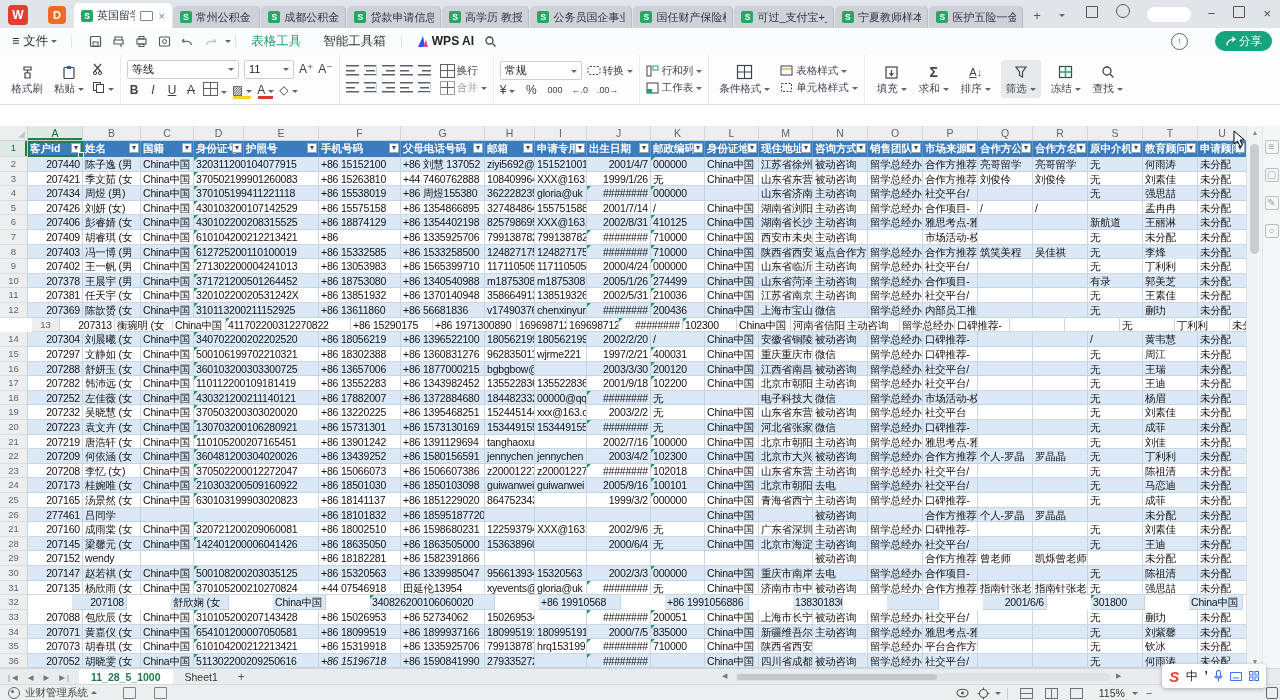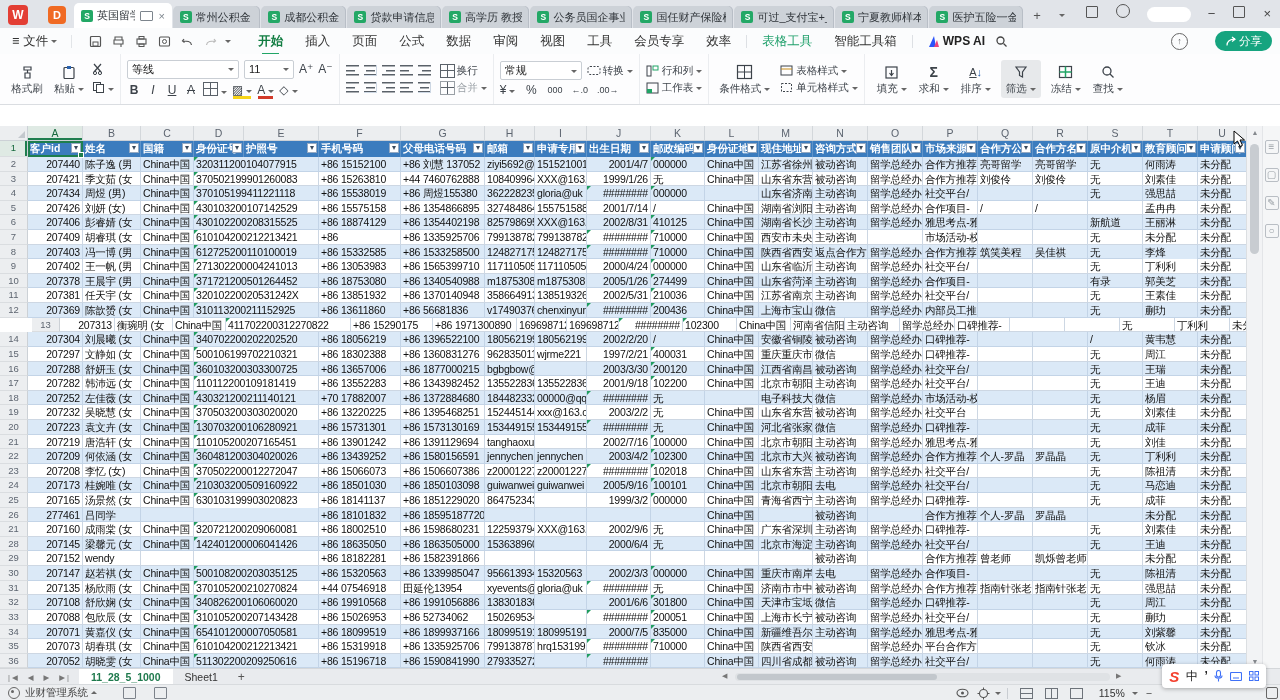--- a/index.html
+++ b/index.html
@@ -221,32 +221,20 @@
           <circle cx="6.5" cy="6.5" r="2" fill="none" stroke="#555"></circle>
         </svg>
       <svg width="13" height="13" viewBox="0 0 13 13">
           <path d="M3 4 L1.5 6 L3.5 7.5 M2 6 C6 6 10 6 10.5 10" fill="none" stroke="#555" stroke-width="1.2"></path>
         </svg>
       <svg width="13" height="13" viewBox="0 0 13 13">
           <path d="M10 4 L11.5 6 L9.5 7.5 M11 6 C7 6 3 6 2.5 10" fill="none" stroke="#bbb" stroke-width="1.2"></path>
         </svg>
       <span class="cdn"></span>
     </div>
-    <div id="menu-items">
-        <span class="mi active">开始</span>
-        <span class="mi">插入</span>
-        <span class="mi">页面</span>
-        <span class="mi">公式</span>
-        <span class="mi">数据</span>
-        <span class="mi">审阅</span>
-        <span class="mi">视图</span>
-        <span class="mi">工具</span>
-        <span class="mi">会员专享</span>
-        <span class="mi">效率</span>
-      </div>
     <span class="msep"></span>
     <span class="mi tool">表格工具</span>
     <span class="mi">智能工具箱</span>
     <span class="msep"></span>
     <span class="ai">
       <svg width="13" height="13" viewBox="0 0 13 13" style="margin-right:3px">
           <polygon points="2,12 7,1 9,12" fill="#2b53fa"></polygon>
           <polygon points="7,12 10,5 12,12" fill="#e9437e"></polygon>
         </svg>
       <span>WPS AI</span>
@@ -896,21 +884,21 @@
           <div class="c" style="width: 55px; height: 14.62px; line-height: 14px;">无</div>
           <div class="c" style="width: 55px; height: 14.62px; line-height: 14px;">王迪</div>
           <div class="c" style="width: 49px; height: 14.62px; line-height: 14px;">未分配</div>
         </div>
         <div class="srow drow band" style="height: 14.62px;">
           <div class="gut" style="line-height: 14.62px;">18</div>
           <div class="c r" style="width: 55px; height: 14.62px; line-height: 14px;">207252</div>
           <div class="c" style="width: 58px; height: 14.62px; line-height: 14px;">左佳薇 (女</div>
           <div class="c" style="width: 53px; height: 14.62px; line-height: 14px;">China中国</div>
           <div class="c tri" style="width: 125px; height: 14.62px; line-height: 14px;">430321200211140121</div>
-          <div class="c" style="width: 82px; height: 14.62px; line-height: 14px;">+70 17882007</div>
+          <div class="c" style="width: 82px; height: 14.62px; line-height: 14px;">+86 17882007</div>
           <div class="c" style="width: 84px; height: 14.62px; line-height: 14px;">+86 1372884680</div>
           <div class="c" style="width: 50px; height: 14.62px; line-height: 14px;">184482332</div>
           <div class="c" style="width: 52px; height: 14.62px; line-height: 14px;">00000@qq</div>
           <div class="c r tri" style="width: 64px; height: 14.62px; line-height: 14px;">########</div>
           <div class="c" style="width: 54px; height: 14.62px; line-height: 14px;">无</div>
           <div class="c" style="width: 54px; height: 14.62px; line-height: 14px;"></div>
           <div class="c" style="width: 54px; height: 14.62px; line-height: 14px;">电子科技大</div>
           <div class="c" style="width: 55px; height: 14.62px; line-height: 14px;">微信</div>
           <div class="c" style="width: 55px; height: 14.62px; line-height: 14px;">留学总经办</div>
           <div class="c" style="width: 55px; height: 14.62px; line-height: 14px;">市场活动-校</div>
@@ -1212,21 +1200,21 @@
           <div class="c" style="width: 54px; height: 14.62px; line-height: 14px;">济南市市中</div>
           <div class="c" style="width: 55px; height: 14.62px; line-height: 14px;">被动咨询</div>
           <div class="c" style="width: 55px; height: 14.62px; line-height: 14px;">留学总经办</div>
           <div class="c" style="width: 55px; height: 14.62px; line-height: 14px;">合作方推荐</div>
           <div class="c" style="width: 55px; height: 14.62px; line-height: 14px;">指南针张老师</div>
           <div class="c" style="width: 55px; height: 14.62px; line-height: 14px;">指南针张老师</div>
           <div class="c" style="width: 55px; height: 14.62px; line-height: 14px;">无</div>
           <div class="c" style="width: 55px; height: 14.62px; line-height: 14px;">强思喆</div>
           <div class="c" style="width: 49px; height: 14.62px; line-height: 14px;">未分配</div>
         </div>
-        <div class="srow drow band" style="height: 14.62px;">
+        <div class="srow drow band" style="height: 14.62px; gap: 44px;">
           <div class="gut" style="line-height: 14.62px;">32</div>
           <div class="c r" style="width: 55px; height: 14.62px; line-height: 14px;">207108</div>
           <div class="c" style="width: 58px; height: 14.62px; line-height: 14px;">舒欣娴 (女</div>
           <div class="c" style="width: 53px; height: 14.62px; line-height: 14px;">China中国</div>
           <div class="c tri" style="width: 125px; height: 14.62px; line-height: 14px;">340826200106060020</div>
           <div class="c" style="width: 82px; height: 14.62px; line-height: 14px;">+86 19910568</div>
           <div class="c" style="width: 84px; height: 14.62px; line-height: 14px;">+86 1991056886</div>
           <div class="c" style="width: 50px; height: 14.62px; line-height: 14px;">138301836</div>
           <div class="c" style="width: 52px; height: 14.62px; line-height: 14px;"></div>
           <div class="c r" style="width: 64px; height: 14.62px; line-height: 14px;">2001/6/6</div>
@@ -1310,21 +1298,21 @@
           <div class="c" style="width: 55px; height: 14.62px; line-height: 14px;">无</div>
           <div class="c" style="width: 55px; height: 14.62px; line-height: 14px;">钦冰</div>
           <div class="c" style="width: 49px; height: 14.62px; line-height: 14px;">未分配</div>
         </div>
         <div class="srow drow band" style="height: 14.62px;">
           <div class="gut" style="line-height: 14.62px;">36</div>
           <div class="c r" style="width: 55px; height: 14.62px; line-height: 14px;">207052</div>
           <div class="c" style="width: 58px; height: 14.62px; line-height: 14px;">胡晓雯 (女</div>
           <div class="c" style="width: 53px; height: 14.62px; line-height: 14px;">China中国</div>
           <div class="c tri" style="width: 125px; height: 14.62px; line-height: 14px;">511302200209250616</div>
-          <div class="c" style="width: 82px; height: 14.62px; line-height: 14px;">+86 15196718</div>
+          <div class="c" style="width: 82px; height: 14.62px; line-height: 14px; font-style: italic;">+86 15196718</div>
           <div class="c" style="width: 84px; height: 14.62px; line-height: 14px;">+86 1590841990</div>
           <div class="c" style="width: 50px; height: 14.62px; line-height: 14px;">279335272</div>
           <div class="c" style="width: 52px; height: 14.62px; line-height: 14px;"></div>
           <div class="c r tri" style="width: 64px; height: 14.62px; line-height: 14px;">########</div>
           <div class="c" style="width: 54px; height: 14.62px; line-height: 14px;"></div>
           <div class="c" style="width: 54px; height: 14.62px; line-height: 14px;">China中国</div>
           <div class="c" style="width: 54px; height: 14.62px; line-height: 14px;">四川省成都</div>
           <div class="c" style="width: 55px; height: 14.62px; line-height: 14px;">被动咨询</div>
           <div class="c" style="width: 55px; height: 14.62px; line-height: 14px;">留学总经办</div>
           <div class="c" style="width: 55px; height: 14.62px; line-height: 14px;">社交平台/</div>

